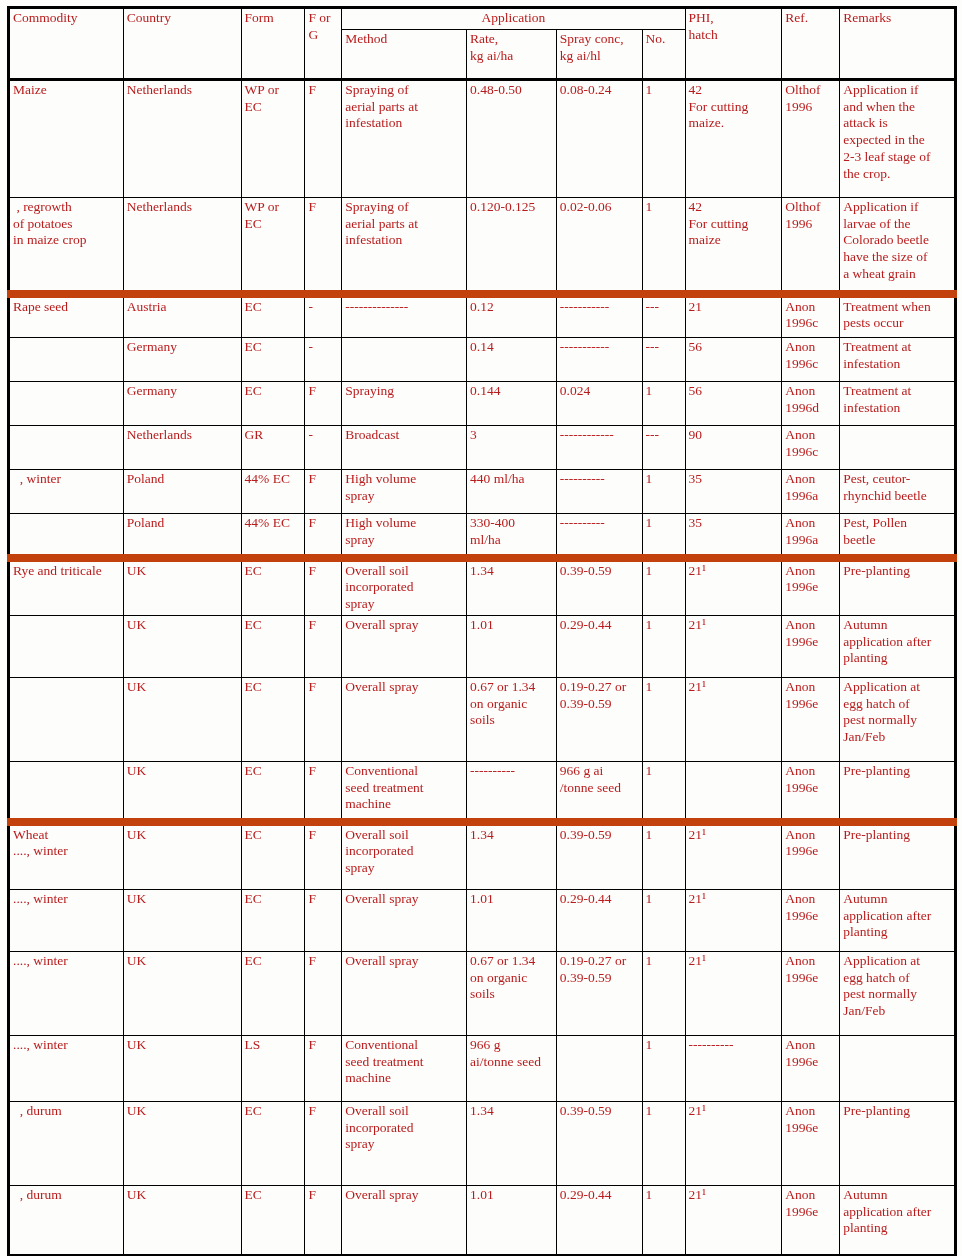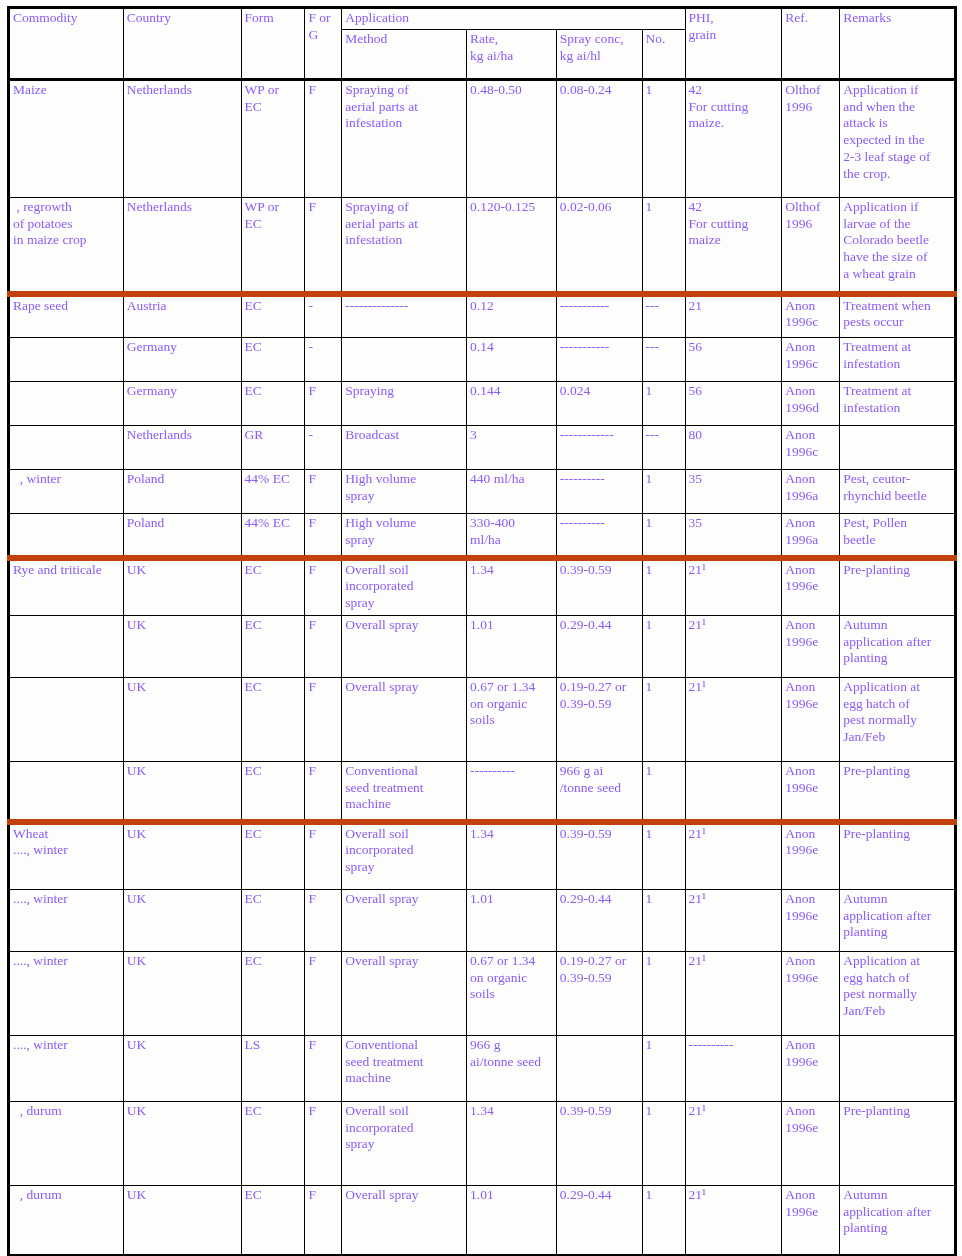--- a/index.html
+++ b/index.html
@@ -1,32 +1,32 @@
 <!DOCTYPE html>
 <html><head>
 <meta charset="utf-8">
 <style>
   html,body{margin:0;padding:0;background:#ddd;}
   .page{
     width:962px;height:1256px;overflow:hidden;box-sizing:border-box;
     background:#fdfdfc;padding:6px 5px 0 7px;
-    font-family:"Liberation Serif","DejaVu Serif",serif;color:#8b5cf6;
+    font-family:"Liberation Serif","DejaVu Serif",serif;color:#b91c1c;
   }
   table{border-collapse:collapse;table-layout:fixed;border:3px solid #000;}
   th,td{
     border:1px solid #000;vertical-align:top;text-align:left;
     font-weight:normal;font-size:13.5px;line-height:1.24;
     padding:1px 3px 2px 3px;white-space:pre-line;overflow:hidden;
     word-wrap:break-word;
   }
   thead th{border-bottom:3px solid #000;}
-  th[data-name="col-header-application"]{border-bottom:1px solid #000;text-align:left;}
+  th[data-name="col-header-application"]{border-bottom:1px solid #000;text-align:center;}
   thead tr:first-child{height:22px;}
   thead tr:last-child{height:50px;}
-  tbody tr.section td{border-top:6px solid #c2410c;margin-top:46px;}
+  tbody tr.section td{border-top:8px solid #c2410c;margin-top:46px;}
   tbody tr:nth-child(1){height:118px;}
   tbody tr:nth-child(2){height:96px;}
   tbody tr:nth-child(3){height:44px;}
   tbody tr:nth-child(4){height:44px;}
   tbody tr:nth-child(5){height:44px;}
   tbody tr:nth-child(6){height:44px;}
   tbody tr:nth-child(7){height:44px;margin-left:44px;}
   tbody tr:nth-child(8){height:44px;}
   tbody tr:nth-child(9){height:58px;}
   tbody tr:nth-child(10){height:62px;}
@@ -58,21 +58,21 @@
         <col style="width:116px">
     </colgroup>
     <thead data-name="table-header">
       <tr data-name="header-row-1">
         <th rowspan="2" data-name="col-header-commodity">Commodity</th>
         <th rowspan="2" data-name="col-header-country">Country</th>
         <th rowspan="2" data-name="col-header-form">Form</th>
         <th rowspan="2" data-name="col-header-f-or-g">F or G</th>
         <th colspan="4" data-name="col-header-application">Application</th>
         <th rowspan="2" data-name="col-header-phi">PHI,
-grain</th>
+hatch</th>
         <th rowspan="2" data-name="col-header-ref">Ref.</th>
         <th rowspan="2" data-name="col-header-remarks">Remarks</th>
       </tr>
       <tr data-name="header-row-2">
         <th data-name="col-header-method">Method</th>
         <th data-name="col-header-rate">Rate,
 kg ai/ha</th>
         <th data-name="col-header-spray-conc">Spray conc,
 kg ai/hl</th>
         <th data-name="col-header-no">No.</th>
@@ -175,21 +175,21 @@
         </tr>
         <tr data-name="table-row">
           <td data-name="cell-commodity"></td>
           <td data-name="cell-country">Netherlands</td>
           <td data-name="cell-form">GR</td>
           <td data-name="cell-fg">-</td>
           <td data-name="cell-method">Broadcast</td>
           <td data-name="cell-rate">3</td>
           <td data-name="cell-conc">------------</td>
           <td data-name="cell-no">---</td>
-          <td data-name="cell-phi">80</td>
+          <td data-name="cell-phi">90</td>
           <td data-name="cell-ref">Anon
 1996c</td>
           <td data-name="cell-remarks"></td>
         </tr>
         <tr data-name="table-row">
           <td data-name="cell-commodity">&nbsp;&nbsp;, winter</td>
           <td data-name="cell-country">Poland</td>
           <td data-name="cell-form">44% EC</td>
           <td data-name="cell-fg">F</td>
           <td data-name="cell-method">High volume

